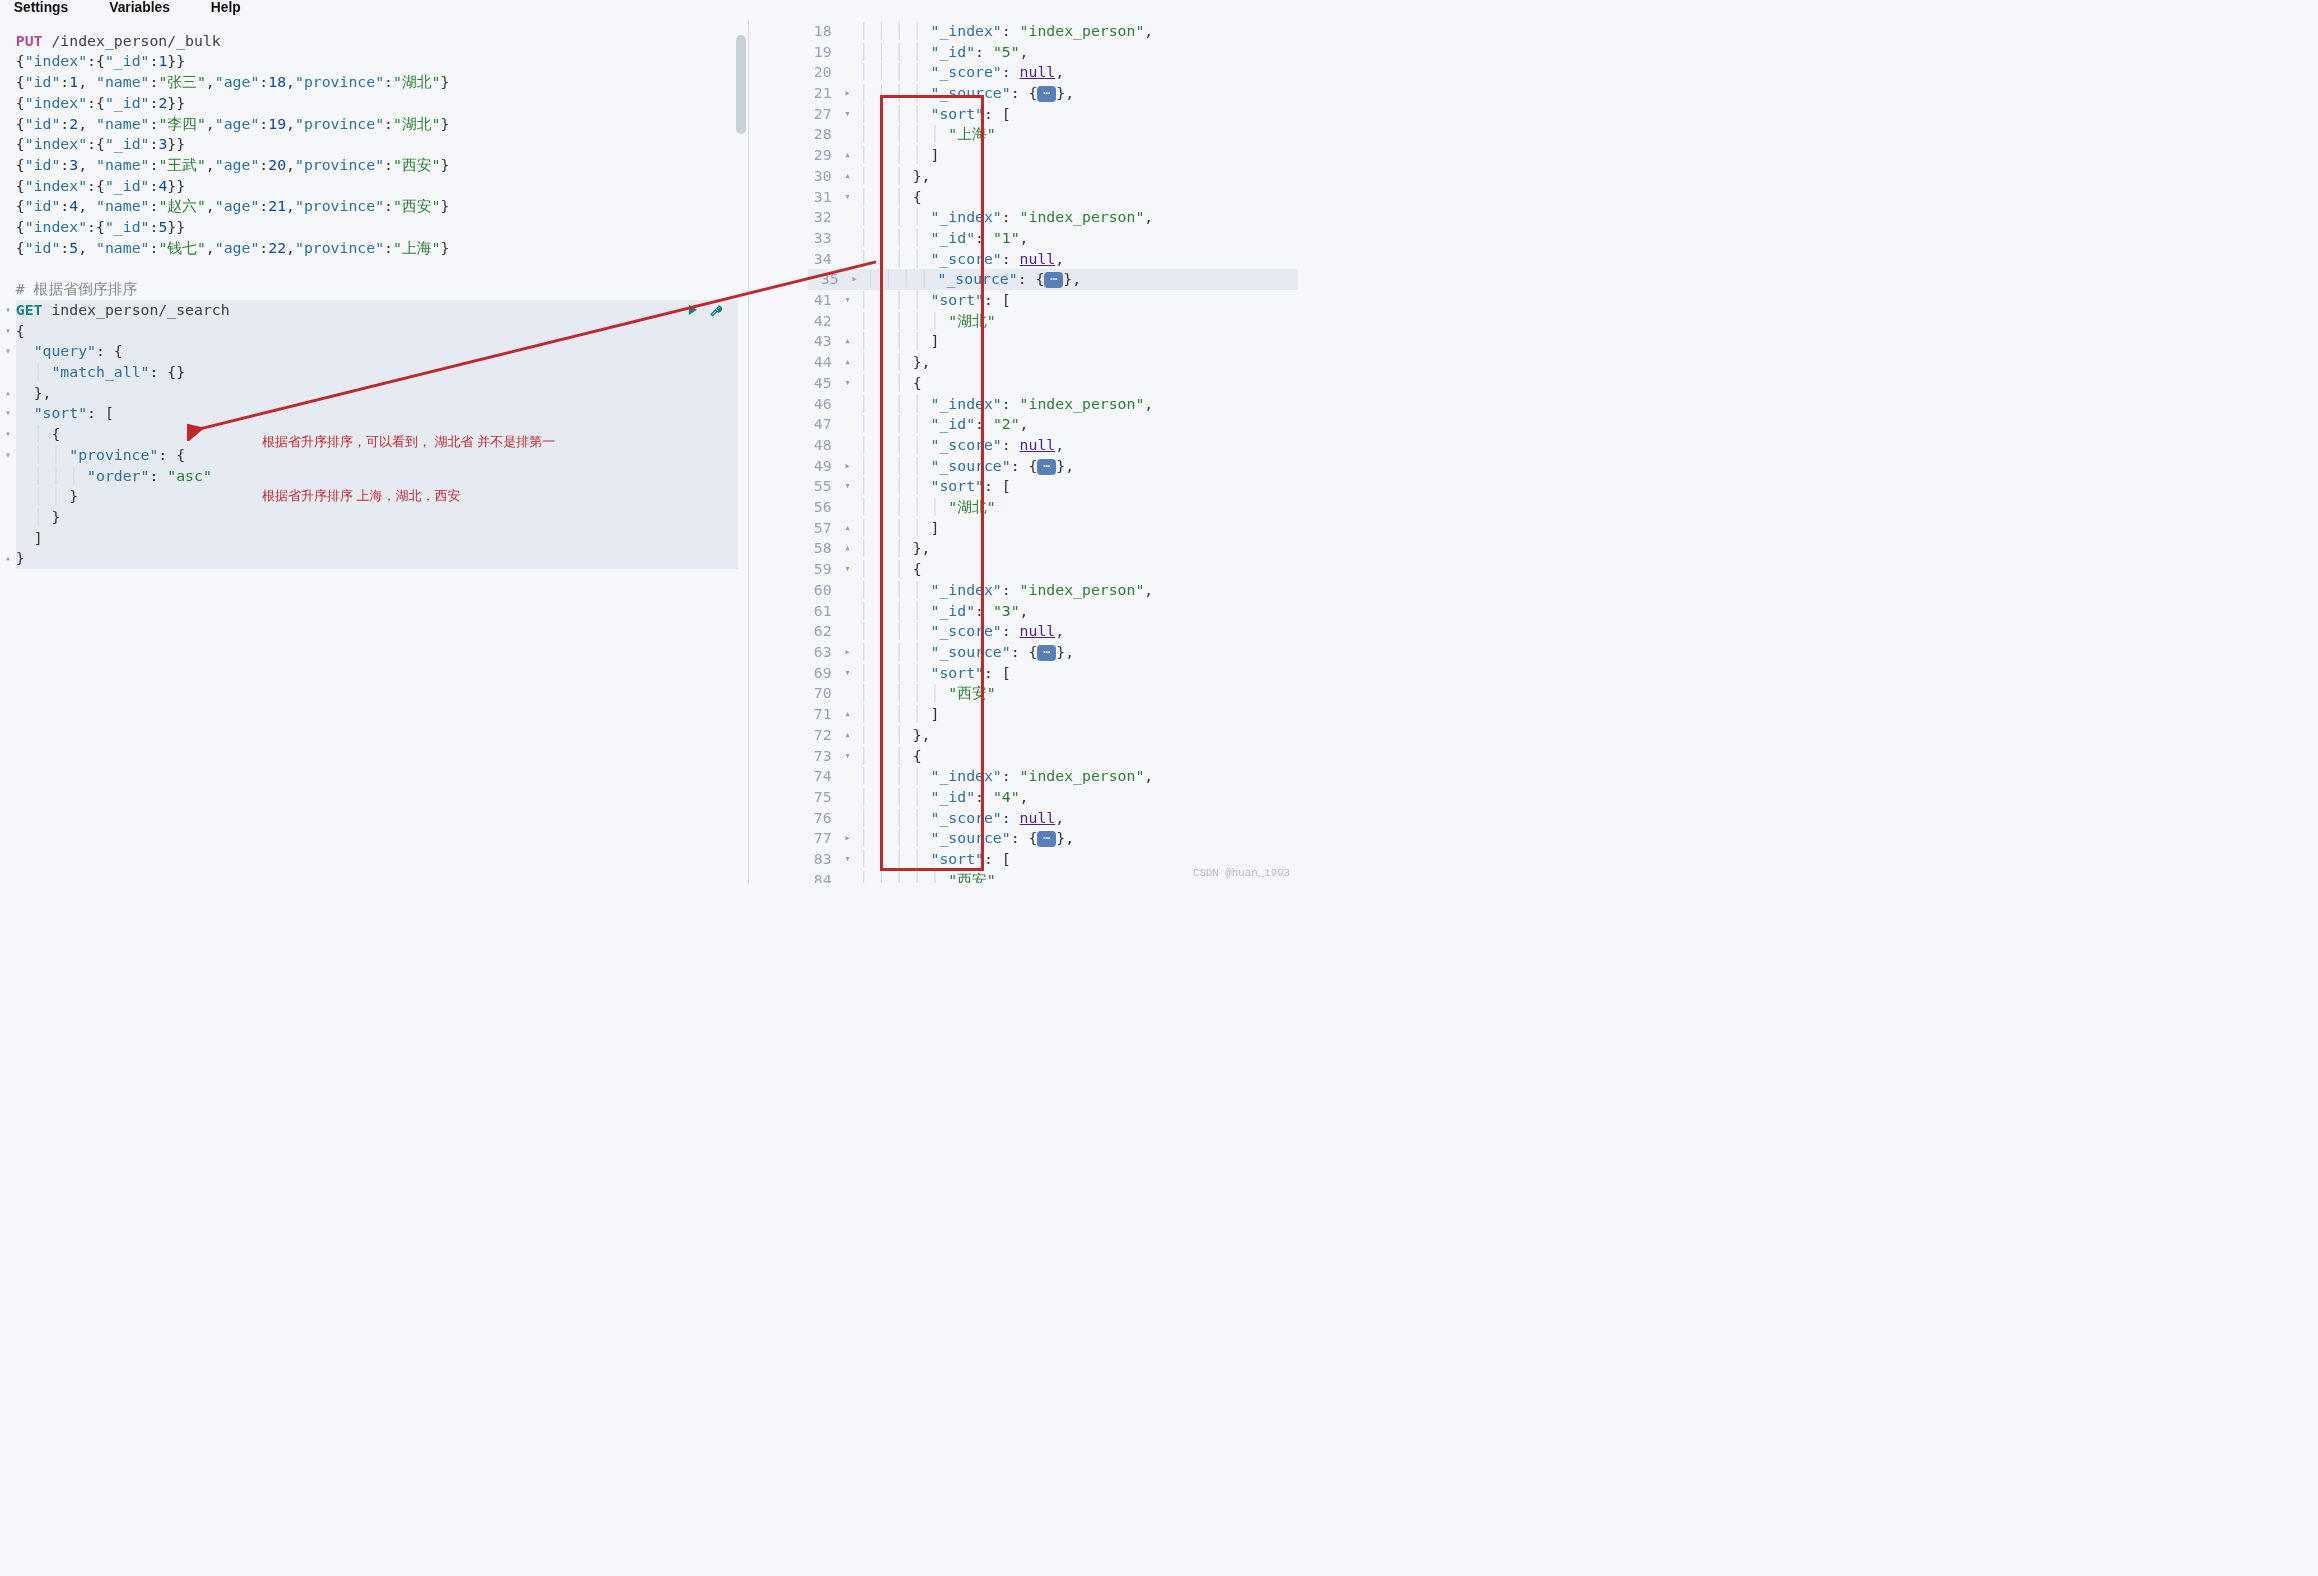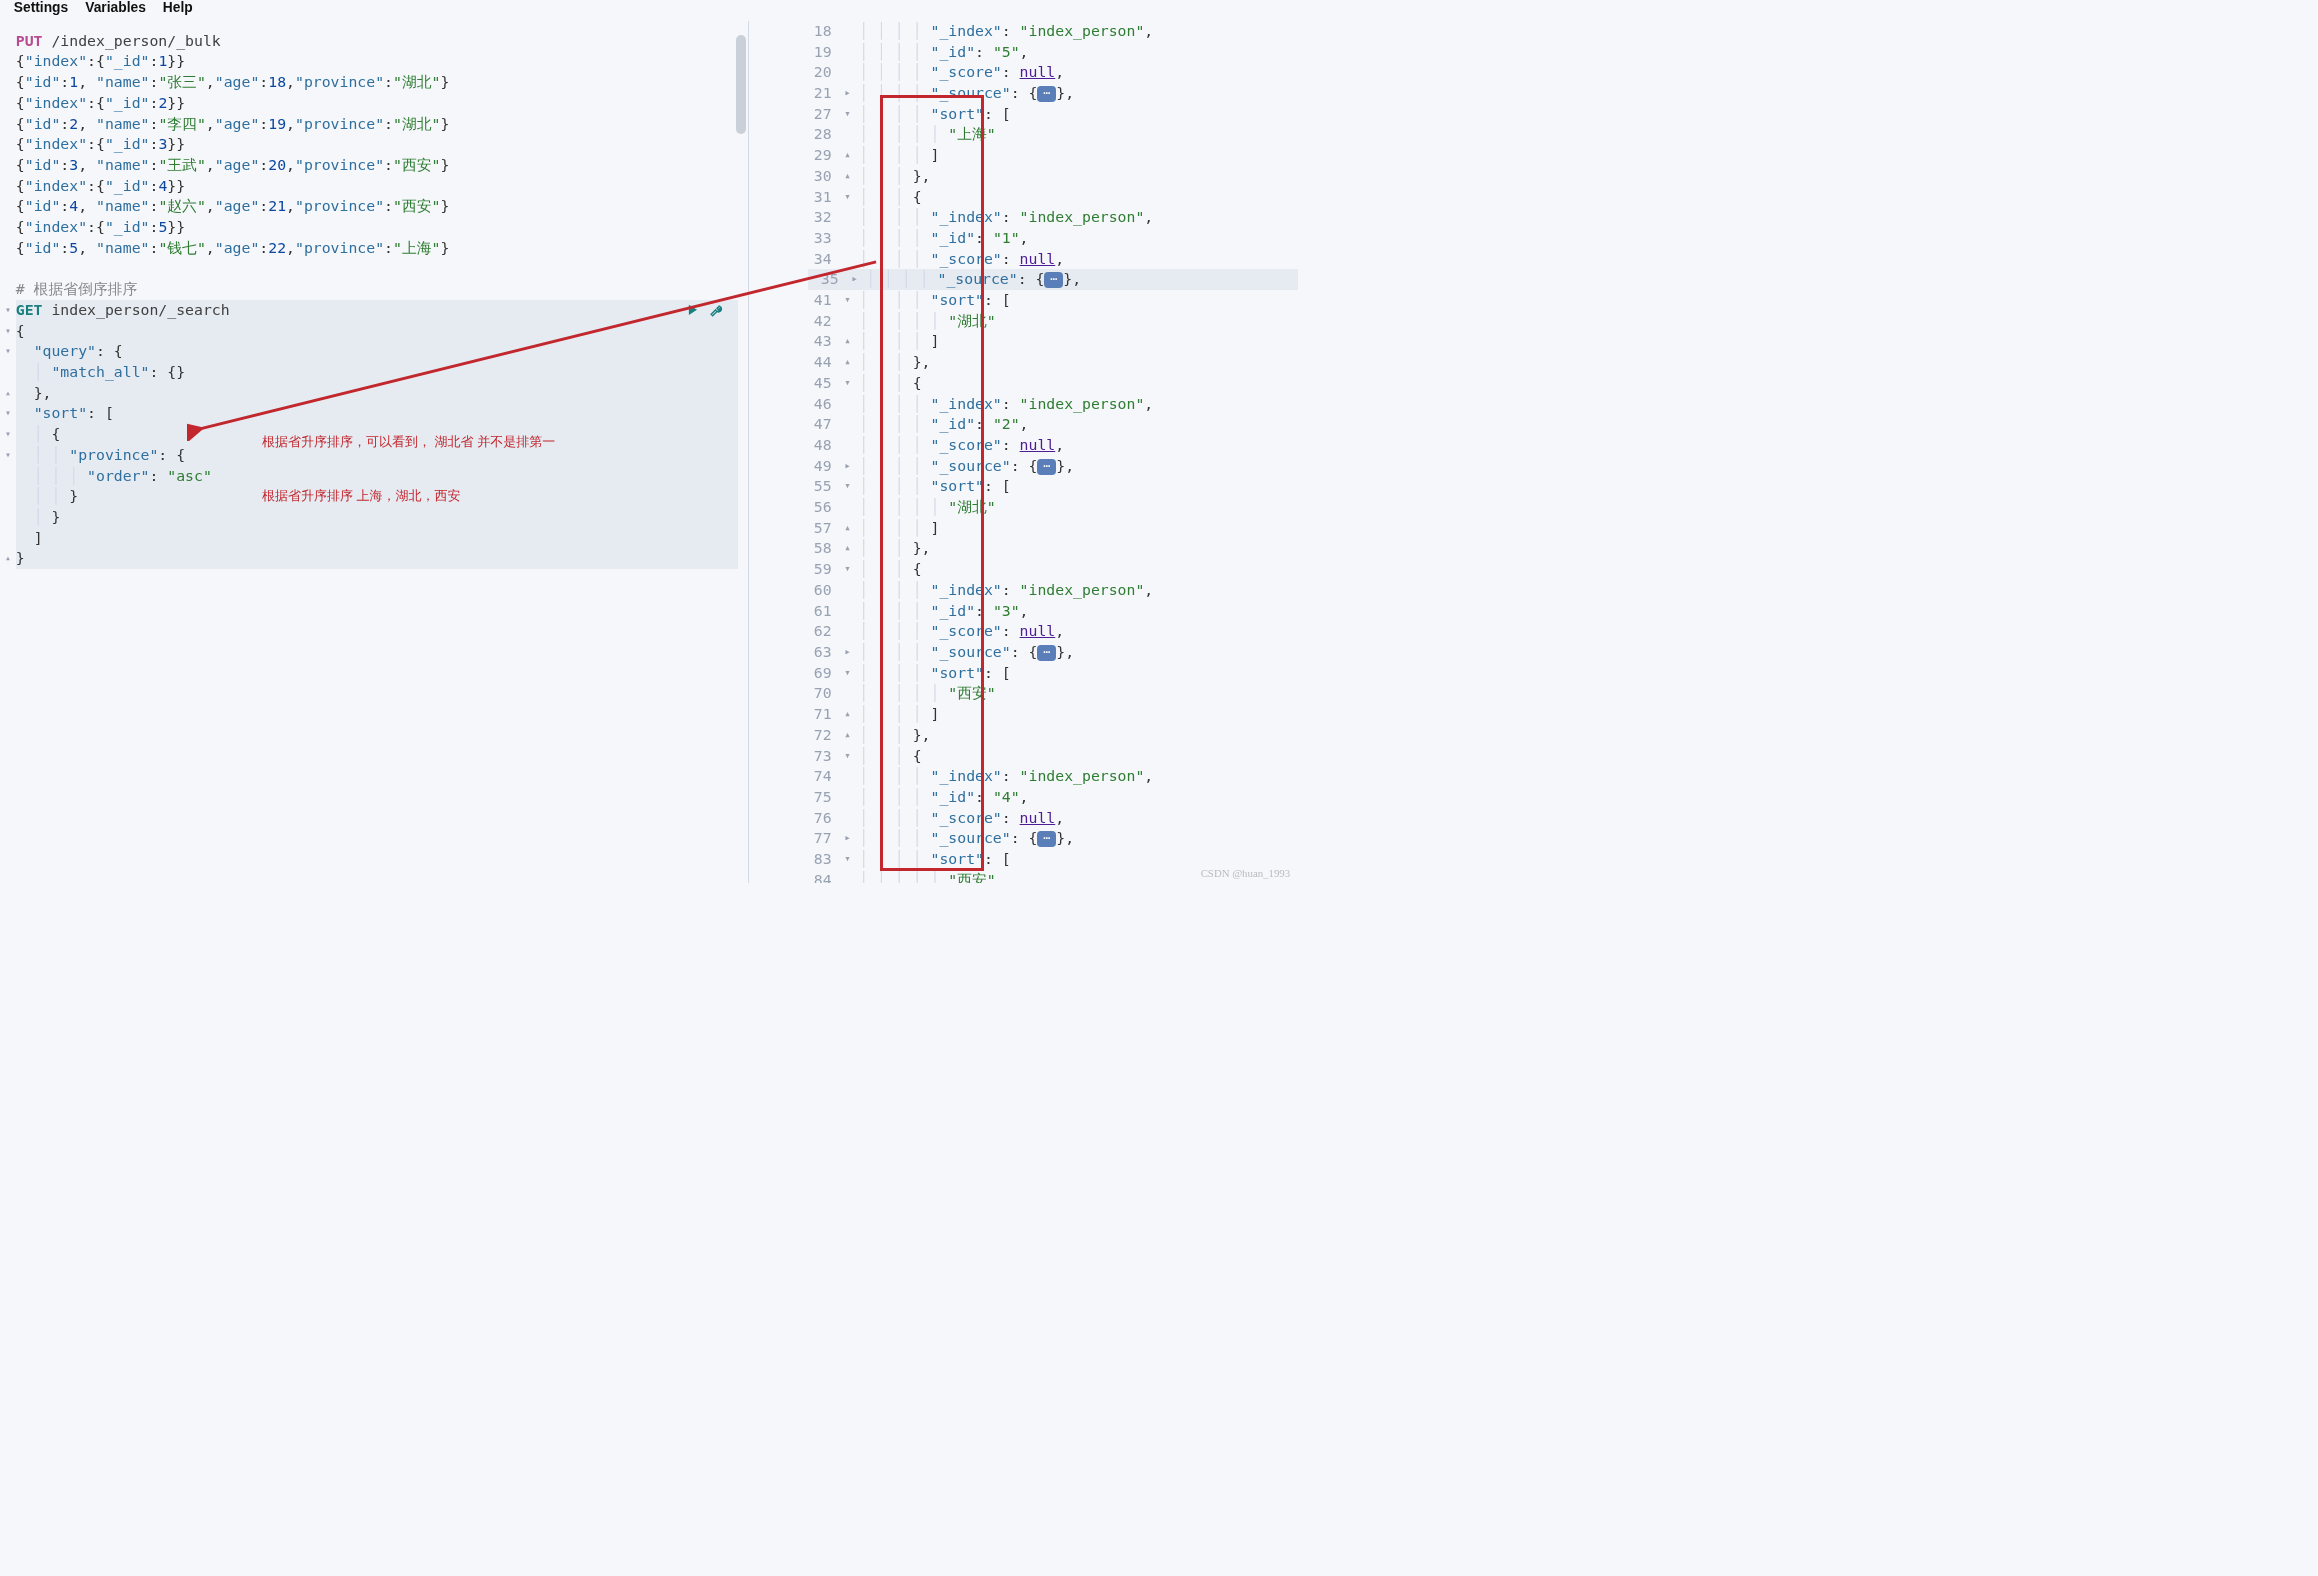--- a/index.html
+++ b/index.html
@@ -1,17 +1,17 @@
 <!DOCTYPE html>
 <html><head>
 <meta charset="utf-8">
 <style>
 * { box-sizing: border-box; margin: 0; padding: 0; }
 body { font-family: Menlo, Monaco, Consolas, monospace; font-size: 14.8px; background: #f5f7fa; overflow: hidden; width: 1298px; height: 883px; position: relative; }
-.menubar { display: flex; gap: 17px; padding: 0 13.8px 5.9px; font-family: -apple-system, Helvetica, Arial, sans-serif; font-weight: 700; font-size: 13.8px; color: #111; }
+.menubar { display: flex; gap: 41px; padding: 0 13.8px 5.9px; font-family: -apple-system, Helvetica, Arial, sans-serif; font-weight: 700; font-size: 13.8px; color: #111; }
 .main { display: flex; height: calc(100% - 17.7px); }
 .pane { position: relative; overflow: hidden; }
 .pane-left { flex: 0 0 749px; border-right: 1px solid #d3dae6; }
 .pane-right { flex: 1; }
 .gutter { position: absolute; left: 0; top: 0; width: 15.8px; height: 100%; background: #f5f7fa; color: #98a2b3; font-size: 9.9px; line-height: 20.7px; padding-top: 9.9px; text-align: center;}
 .gutter span{display:block}
 .lineno { color: #98a2b3; text-align: right; padding-right: 7.9px; line-height: 20.7px; }
 .fold { color: #98a2b3; padding: 0 3.9px; line-height: 20.7px; font-size: 10.8px;}
 .ind { color:#d3dae6; display:inline-block; }
 .code { position: absolute; left: 15.8px; top: 9.9px; right: 9.9px; line-height: 20.7px; white-space: pre; }
@@ -31,21 +31,21 @@
 .txt { color: #333; }
 .hl { background: #e6ebf2; display: inline-block; width: 100%; }
 .hl-r { background: #e6ebf2; padding-left: 7px; }
 .badge { display: inline-block; background: #5a7fb8; color:#fff; border-radius: 3.9px; padding: 0 5.9px; font-size: 11.8px; line-height: 15.8px; vertical-align: middle; }
 .scroll-thumb { position: absolute; right: 2px; top: 13.8px; width: 9.9px; height: 99px; background: #c9d0d9; border-radius: 4.9px; }
 .play-icons { position: absolute; right: 21.7px; top: 280px; display:flex; gap:7.9px; color:#1a7f7f; }
 .play-icons svg { width:17.7px; height:17.7px; fill:#1a7f7f; }
 .redbox { position: absolute; border: 3.9px solid #c1272d; }
 .arrow-svg { position: absolute; pointer-events:none; }
 .annot { position: absolute; font-family: 'PingFang SC','Hiragino Sans GB',sans-serif; color:#c1272d; font-size: 13px; font-weight: 500;}
-.watermark { position: absolute; right: 7.9px; bottom: 3.9px; font-family: Liberation Serif, serif; font-size: 10.8px; color:#bbb; }
+.watermark { position: absolute; right: 7.9px; bottom: 3.9px; font-family: Liberation Mono, monospace; font-size: 10.8px; color:#bbb; }
 </style>
 </head>
 <body>
 
 <div class="menubar">
   <span>Settings</span>
   <span>Variables</span>
   <span>Help</span>
 </div>
 

